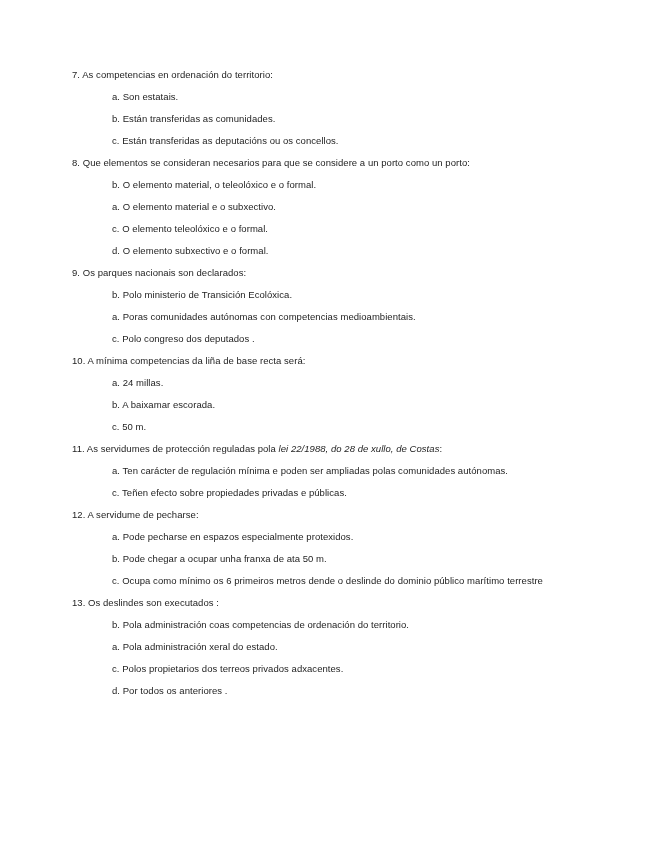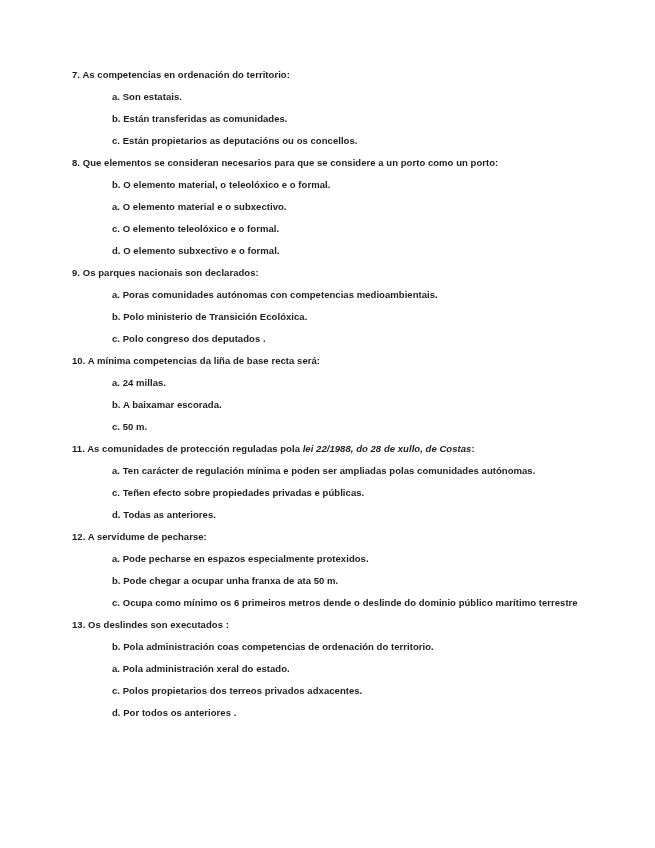--- a/index.html
+++ b/index.html
@@ -14,66 +14,65 @@
     position: absolute;
     top: 70px;
     left: 72px;
     width: 565px;
     font-family: "Liberation Sans", sans-serif;
     font-size: 9.5px;
     line-height: 10px;
     color: #1d1d1d;
     letter-spacing: 0.05px;
   }
-  .question { margin: 0 0 10px 0; font-weight: bold; }
+  .question { margin: 0 0 10px 0; }
   .question.tight { margin-bottom: 0; }
   .q-line, .opt { margin: 0 0 12px 0; }
   .opt { padding-left: 40px; }
   .law { font-style: italic; }
 </style>
 </head>
 <body>
 
 <div class="page">
   <div class="content">
 
     <section class="question">
       <p class="q-line"><span>7.</span> <span>As competencias en ordenación do territorio:</span></p>
       <p class="opt">a. Son estatais.</p>
       <p class="opt">b. Están transferidas as comunidades.</p>
-      <p class="opt">c. Están propietarios as deputacións ou os concellos.</p>
+      <p class="opt">c. Están transferidas as deputacións ou os concellos.</p>
     </section>
 
     <section class="question">
       <p class="q-line"><span>8.</span> <span>Que elementos se consideran necesarios para que se considere a un porto como un porto:</span></p>
       <p class="opt">b. O elemento material, o teleolóxico e o formal.</p>
       <p class="opt">a. O elemento material e o subxectivo.</p>
       <p class="opt">c. O elemento teleolóxico e o formal.</p>
       <p class="opt">d. O elemento subxectivo e o formal.</p>
     </section>
 
     <section class="question">
       <p class="q-line"><span>9.</span> <span>Os parques nacionais son declarados:</span></p>
+      <p class="opt">b. Polo ministerio de Transición Ecolóxica.</p>
       <p class="opt">a. Poras comunidades autónomas con competencias medioambientais.</p>
-      <p class="opt">b. Polo ministerio de Transición Ecolóxica.</p>
       <p class="opt">c. Polo congreso dos deputados .</p>
     </section>
 
     <section class="question tight">
       <p class="q-line"><span>10.</span> <span>A mínima competencias da liña de base recta será:</span></p>
       <p class="opt">a. 24 millas.</p>
       <p class="opt">b. A baixamar escorada.</p>
       <p class="opt">c. 50 m.</p>
     </section>
 
     <section class="question">
-      <p class="q-line"><span>11.</span> <span>As comunidades de protección reguladas pola </span><em class="law">lei 22/1988, do 28 de xullo, de Costas</em><span>:</span></p>
+      <p class="q-line"><span>11.</span> <span>As servidumes de protección reguladas pola </span><em class="law">lei 22/1988, do 28 de xullo, de Costas</em><span>:</span></p>
       <p class="opt">a. Ten carácter de regulación mínima e poden ser ampliadas polas comunidades autónomas.</p>
       <p class="opt">c. Teñen efecto sobre propiedades privadas e públicas.</p>
-      <p class="opt">d. Todas as anteriores.</p>
     </section>
 
     <section class="question">
       <p class="q-line"><span>12.</span> <span>A servidume de pecharse:</span></p>
       <p class="opt">a. Pode pecharse en espazos especialmente protexidos.</p>
       <p class="opt">b. Pode chegar a ocupar unha franxa de ata 50 m.</p>
       <p class="opt">c. Ocupa como mínimo os 6 primeiros metros dende o deslinde do dominio público marítimo terrestre</p>
     </section>
 
     <section class="question">

